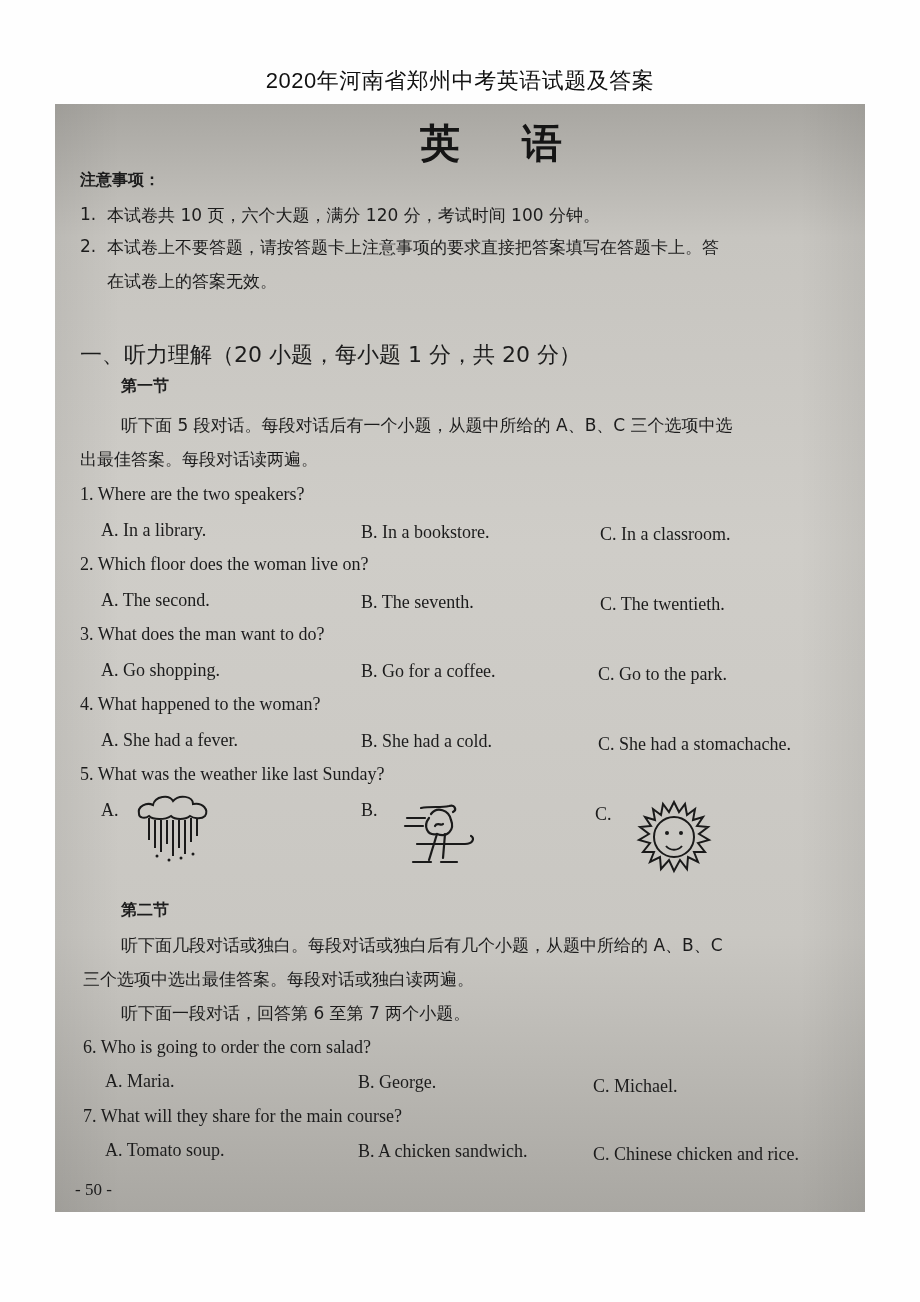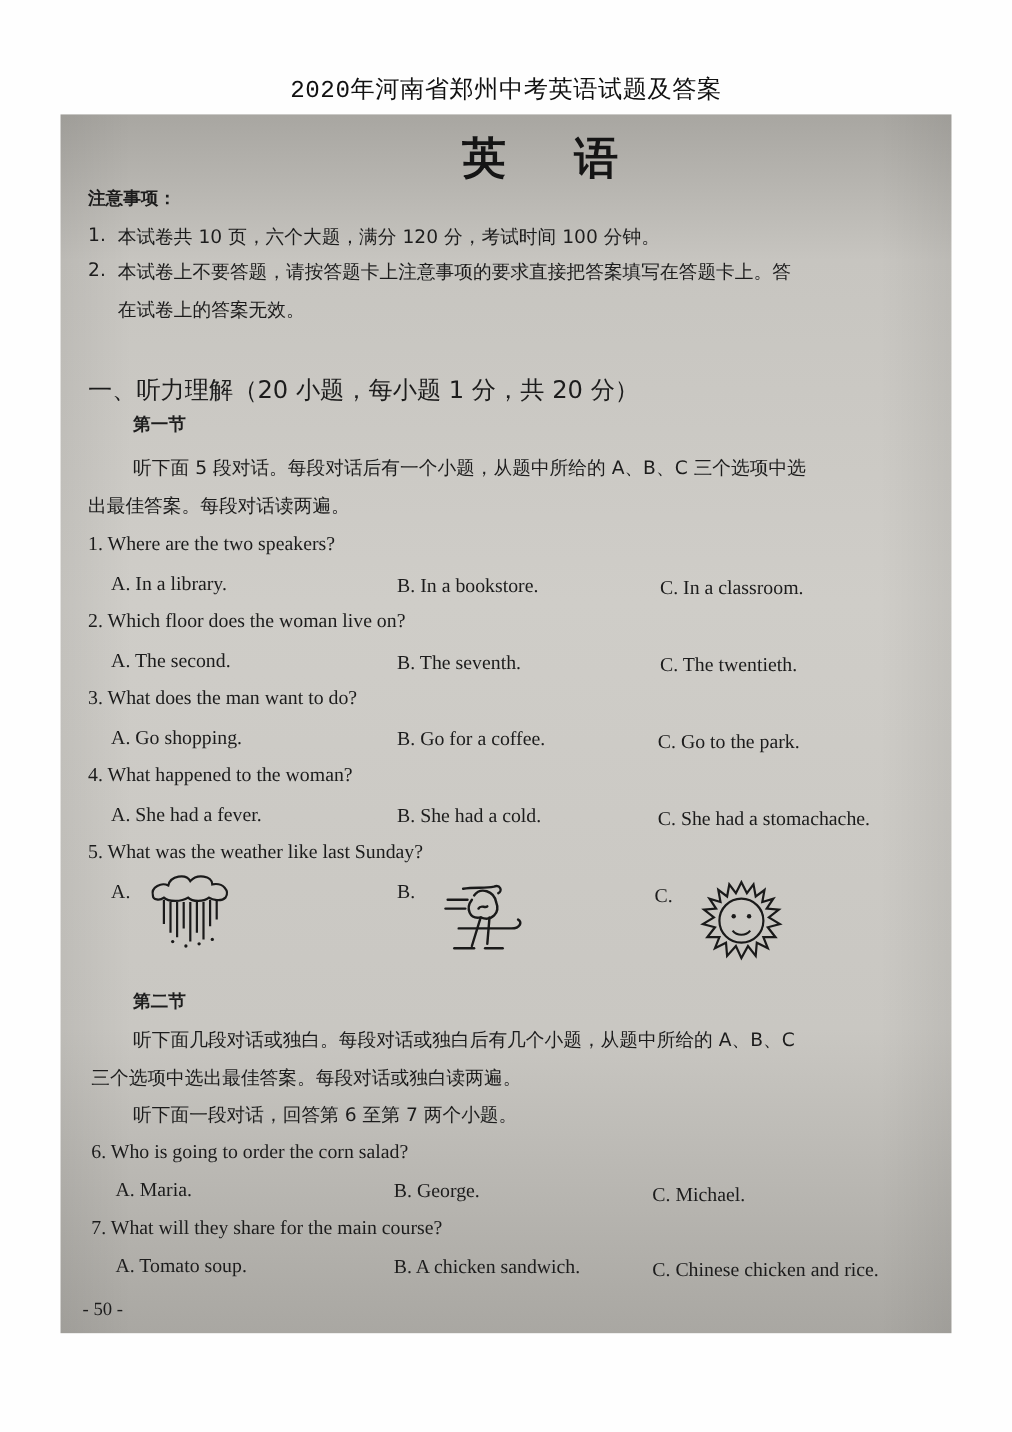--- a/index.html
+++ b/index.html
@@ -1,19 +1,19 @@
 <!DOCTYPE html>
 <html><head>
 <meta charset="utf-8">
 <style>
   html, body { margin:0; padding:0; }
   body { width:920px; height:1302px; background:#fefefe; position:relative; overflow:hidden;
          font-family:"DejaVu Serif", serif; color:#1c1c1c; }
   .doc-title { position:absolute; top:66px; left:0; width:920px; text-align:center;
-               font-family:Liberation Mono, monospace; font-size:22px; color:#111; letter-spacing:0.5px; }
+               font-family:Liberation Sans, sans-serif; font-size:22px; color:#111; letter-spacing:0.5px; }
   .photo { position:absolute; left:55px; top:104px; width:810px; height:1108px;
            background: linear-gradient(180deg,#a8a6a1 0%,#c7c5c0 12%,#cfcdc8 40%,#c9c7c2 75%,#a9a7a2 100%); overflow:hidden; }
   .photo::after { content:""; position:absolute; inset:0;
                   background: linear-gradient(90deg, rgba(0,0,0,0.06) 0%, rgba(0,0,0,0) 8%, rgba(0,0,0,0) 92%, rgba(0,0,0,0.06) 100%); pointer-events:none; }
   .abs { position:absolute; white-space:nowrap; }
   .subject { left:0; width:810px; text-align:center; top:12px; font-family:"DejaVu Sans",sans-serif;
              font-size:40px; font-weight:bold; letter-spacing:62px; padding-left:62px; color:#151515; }
   .notes-h { font-family:"DejaVu Sans",sans-serif; font-weight:bold; font-size:16px; }
   .cn { font-family:"DejaVu Sans",sans-serif; font-size:17px; }
   .cn-b { font-family:"DejaVu Sans",sans-serif; font-size:22px; font-weight:bold; }

